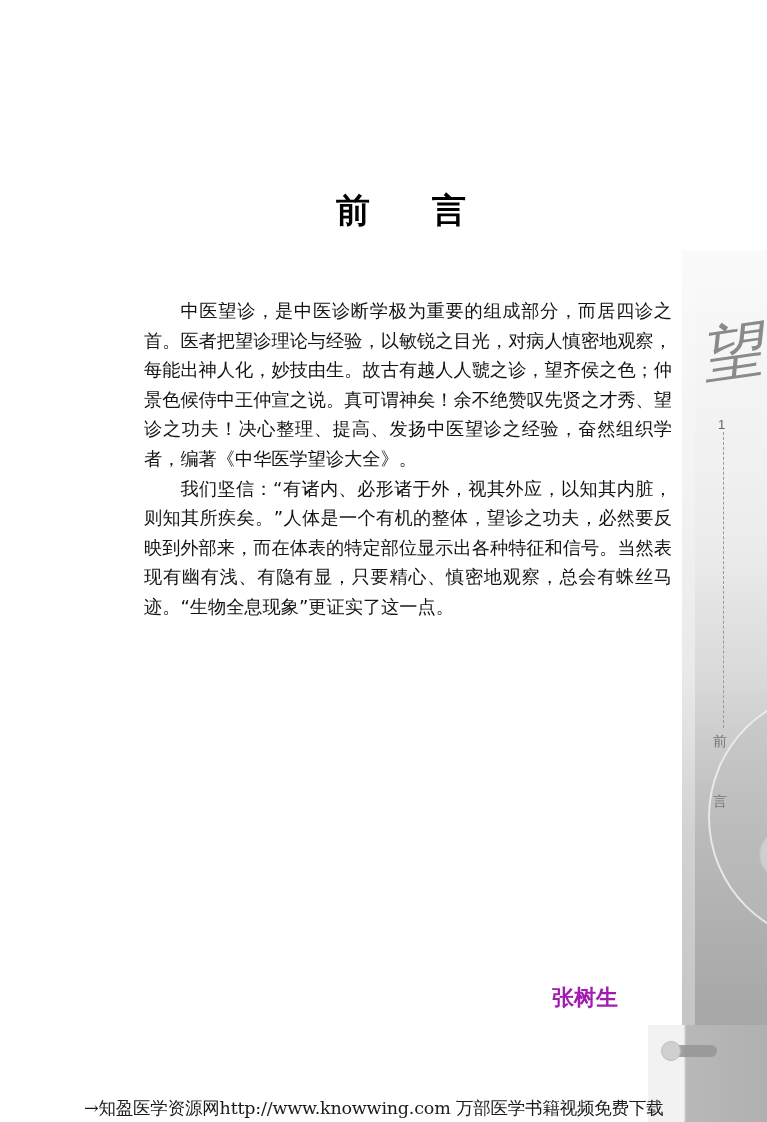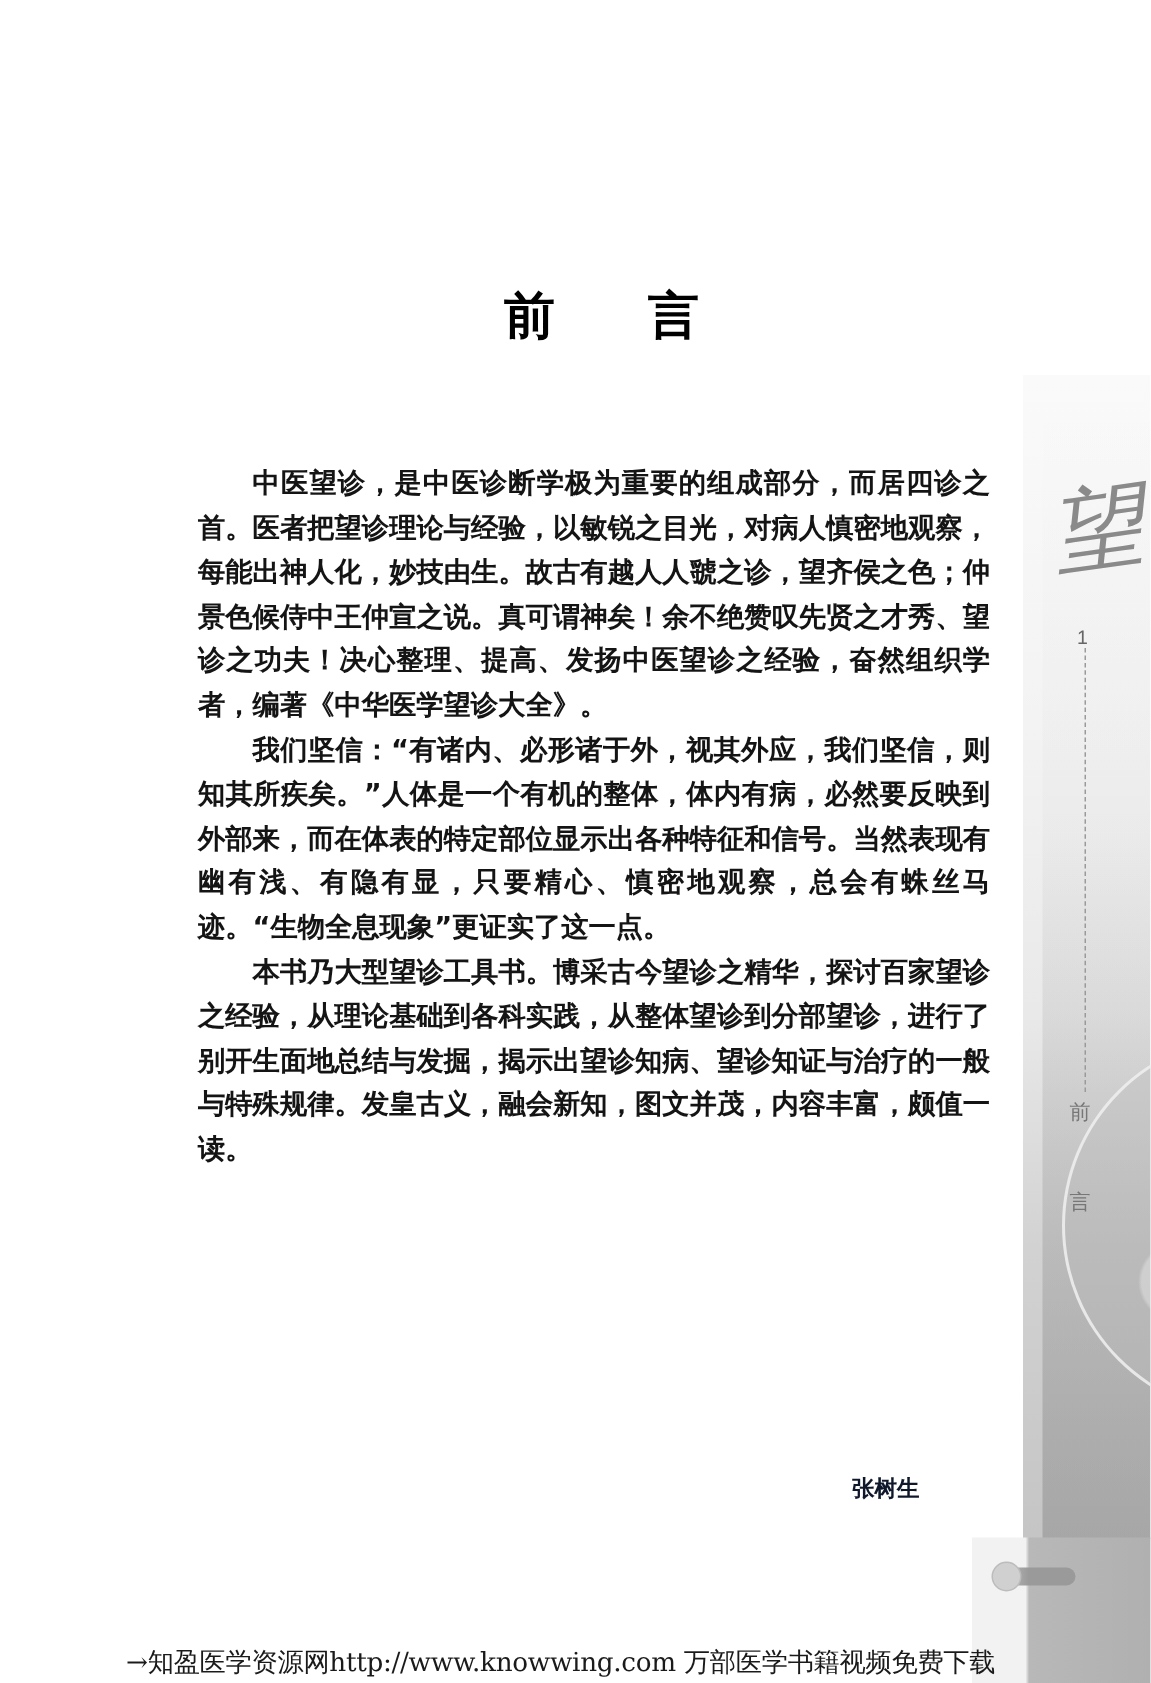--- a/index.html
+++ b/index.html
@@ -10,29 +10,29 @@
     color: #111;
   }
   .page-title {
     position: absolute; left: 336px; top: 188px;
     font-size: 34px; font-weight: bold; letter-spacing: 0;
     font-family: "DejaVu Serif", serif; color: #000;
     display: flex; gap: 62px;
   }
   .page-title span { display: inline-block; }
   .body-text {
-    position: absolute; left: 132px; top: 296px; width: 528px;
-    font-family: "DejaVu Sans", sans-serif; font-weight: bold;
-    font-size: 18.2px; line-height: 29.6px; color: #141414; margin-top: 12px;
+    position: absolute; left: 144px; top: 296px; width: 528px;
+    font-family: "DejaVu Sans", sans-serif; font-weight: normal;
+    font-size: 18.2px; line-height: 29.6px; color: #141414;
   }
   .para { margin: 0; text-indent: 2em; text-align: justify; }
   .signature {
-    position: absolute; left: 568px; top: 983px;
+    position: absolute; left: 552px; top: 983px;
     font-family: "DejaVu Sans", sans-serif; font-weight: bold;
-    font-size: 15px; color: #0f172a;
+    font-size: 22px; color: #a21caf;
   }
   
   .sidebar {
     position: absolute; left: 682px; top: 250px; width: 85px; height: 776px;
     background: linear-gradient(to bottom, #fafafa 0%, #f3f3f3 30%, #e9e9e9 55%, #d2d2d2 75%, #c5c5c5 100%);
   }
   .sidebar-band {
     position: absolute; left: 695px; top: 250px; width: 72px; height: 872px;
     background: linear-gradient(to bottom, rgba(0,0,0,0) 0%, rgba(0,0,0,0.02) 35%, rgba(120,120,120,0.18) 55%, rgba(120,120,120,0.35) 80%, rgba(120,120,120,0.45) 100%);
   }
@@ -96,19 +96,18 @@
 <div class="bottom-tab"></div>
 <div class="ornament"></div>
 
 <div class="page-title">
   <span>前</span>
   <span>言</span>
 </div>
 
 <div class="body-text">
   <p class="para">中医望诊，是中医诊断学极为重要的组成部分，而居四诊之首。医者把望诊理论与经验，以敏锐之目光，对病人慎密地观察，每能出神人化，妙技由生。故古有越人人虢之诊，望齐侯之色；仲景色候侍中王仲宣之说。真可谓神矣！余不绝赞叹先贤之才秀、望诊之功夫！决心整理、提高、发扬中医望诊之经验，奋然组织学者，编著《中华医学望诊大全》。</p>
-  <p class="para">我们坚信：“有诸内、必形诸于外，视其外应，我们坚信，则知其所疾矣。”人体是一个有机的整体，体内有病，必然要反映到外部来，而在体表的特定部位显示出各种特征和信号。当然表现有幽有浅、有隐有显，只要精心、慎密地观察，总会有蛛丝马迹。“生物全息现象”更证实了这一点。</p>
-  <p class="para">本书乃大型望诊工具书。博采古今望诊之精华，探讨百家望诊之经验，从理论基础到各科实践，从整体望诊到分部望诊，进行了别开生面地总结与发掘，揭示出望诊知病、望诊知证与治疗的一般与特殊规律。发皇古义，融会新知，图文并茂，内容丰富，颇值一读。</p>
+  <p class="para">我们坚信：“有诸内、必形诸于外，视其外应，以知其内脏，则知其所疾矣。”人体是一个有机的整体，望诊之功夫，必然要反映到外部来，而在体表的特定部位显示出各种特征和信号。当然表现有幽有浅、有隐有显，只要精心、慎密地观察，总会有蛛丝马迹。“生物全息现象”更证实了这一点。</p>
 </div>
 
 <div class="signature">张树生</div>
 
 <div class="footer-note">→知盈医学资源网http://www.knowwing.com 万部医学书籍视频免费下载</div>
 
 </body></html>

